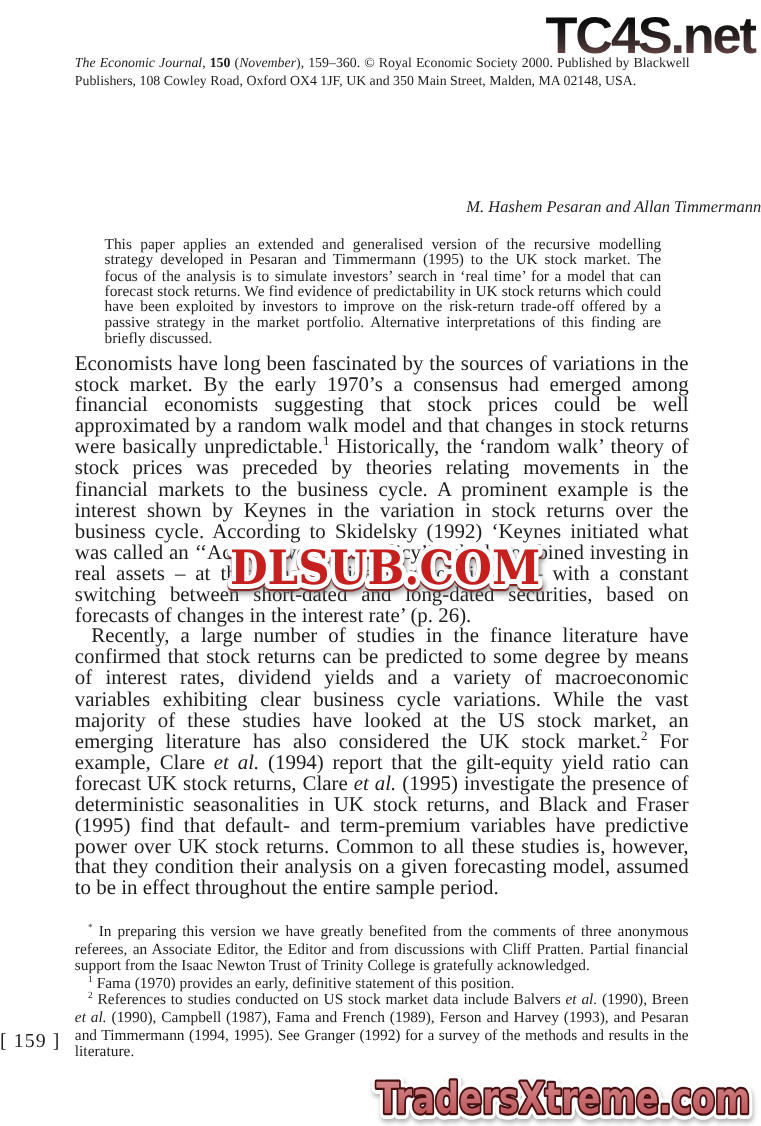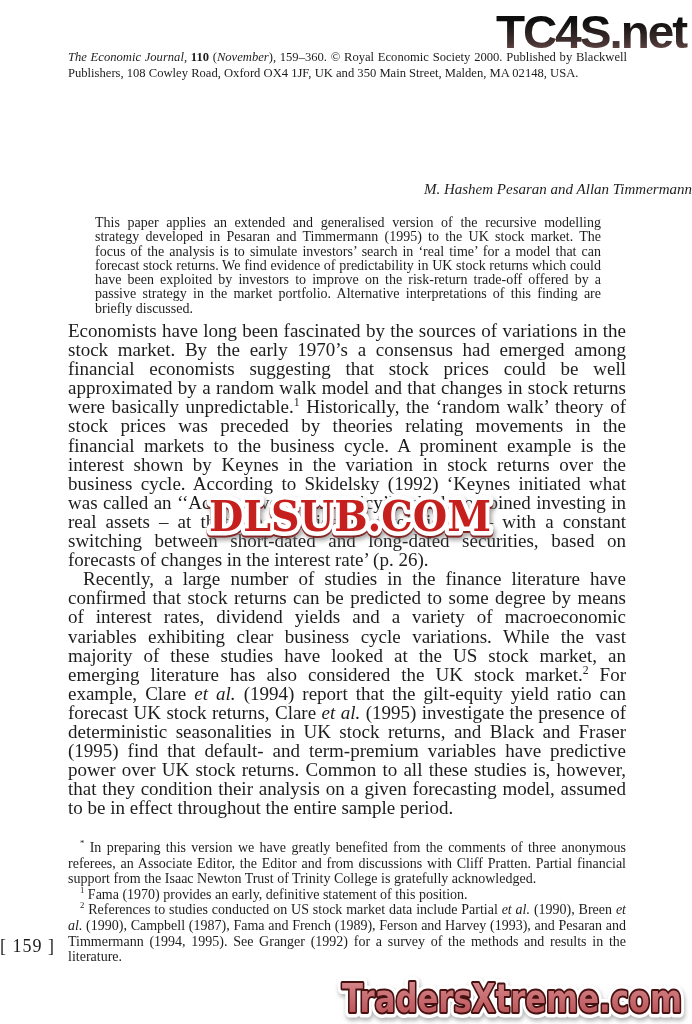--- a/index.html
+++ b/index.html
@@ -91,40 +91,40 @@
     <defs>
       <linearGradient id="gtop" x1="0" y1="0" x2="0" y2="1">
         <stop offset="0.3" stop-color="#0e0e0e"></stop>
         <stop offset="0.72" stop-color="#463333"></stop>
         <stop offset="1" stop-color="#8a625c"></stop>
       </linearGradient>
     </defs>
     <text x="196" y="46" text-anchor="end" fill="url(#gtop)" textLength="190" lengthAdjust="spacingAndGlyphs">TC4S.net</text>
   </svg>
 
-  <p class="journal-header"><em>The Economic Journal</em><span>, </span><strong>110</strong><span> (</span><em>November</em><span>), 159–360. © Royal Economic Society 2000. Published by Blackwell Publishers, 108 Cowley Road, Oxford OX4 1JF, UK and 350 Main Street, Malden, MA 02148, USA.</span></p>
+  <p class="journal-header"><em>The Economic Journal</em><span>, </span><strong>150</strong><span> (</span><em>November</em><span>), 159–360. © Royal Economic Society 2000. Published by Blackwell Publishers, 108 Cowley Road, Oxford OX4 1JF, UK and 350 Main Street, Malden, MA 02148, USA.</span></p>
 
 
   <p class="authors">M. Hashem Pesaran and Allan Timmermann</p>
 
   <p class="abstract">This paper applies an extended and generalised version of the recursive modelling strategy developed in Pesaran and Timmermann (1995) to the UK stock market. The focus of the analysis is to simulate investors’ search in ‘real time’ for a model that can forecast stock returns. We find evidence of predictability in UK stock returns which could have been exploited by investors to improve on the risk-return trade-off offered by a passive strategy in the market portfolio. Alternative interpretations of this finding are briefly discussed.</p>
 
   <div class="body-text">
     <p><span>Economists have long been fascinated by the sources of variations in the stock market. By the early 1970’s a consensus had emerged among financial economists suggesting that stock prices could be well approximated by a random walk model and that changes in stock returns were basically unpredictable.</span><sup>1</sup><span> Historically, the ‘random walk’ theory of stock prices was preceded by theories relating movements in the financial markets to the business cycle. A prominent example is the interest shown by Keynes in the variation in stock returns over the business cycle. According to Skidelsky (1992) ‘Keynes initiated what was called an ‘‘Active Investment Policy’’, which combined investing in real assets – at that time considered revolutionary – with a constant switching between short-dated and long-dated securities, based on forecasts of changes in the interest rate’ (p. 26).</span></p>
     <p><span>Recently, a large number of studies in the finance literature have confirmed that stock returns can be predicted to some degree by means of interest rates, dividend yields and a variety of macroeconomic variables exhibiting clear business cycle variations. While the vast majority of these studies have looked at the US stock market, an emerging literature has also considered the UK stock market.</span><sup>2</sup><span> For example, Clare </span><em>et al.</em><span> (1994) report that the gilt-equity yield ratio can forecast UK stock returns, Clare </span><em>et al.</em><span> (1995) investigate the presence of deterministic seasonalities in UK stock returns, and Black and Fraser (1995) find that default- and term-premium variables have predictive power over UK stock returns. Common to all these studies is, however, that they condition their analysis on a given forecasting model, assumed to be in effect throughout the entire sample period.</span></p>
   </div>
 
   <svg class="wm-mid" width="306" height="74" aria-hidden="true">
     <text x="153" y="50" text-anchor="middle" stroke="#ffffff" stroke-width="9" textLength="282" lengthAdjust="spacingAndGlyphs" fill="#c6201e">DLSUB.COM</text>
   </svg>
 
   <div class="footnotes">
     <p><sup>*</sup><span> In preparing this version we have greatly benefited from the comments of three anonymous referees, an Associate Editor, the Editor and from discussions with Cliff Pratten. Partial financial support from the Isaac Newton Trust of Trinity College is gratefully acknowledged.</span></p>
     <p><sup>1</sup><span> Fama (1970) provides an early, definitive statement of this position.</span></p>
-    <p><sup>2</sup><span> References to studies conducted on US stock market data include Partial </span><em>et al.</em><span> (1990), Breen </span><em>et al.</em><span> (1990), Campbell (1987), Fama and French (1989), Ferson and Harvey (1993), and Pesaran and Timmermann (1994, 1995). See Granger (1992) for a survey of the methods and results in the literature.</span></p>
+    <p><sup>2</sup><span> References to studies conducted on US stock market data include Balvers </span><em>et al.</em><span> (1990), Breen </span><em>et al.</em><span> (1990), Campbell (1987), Fama and French (1989), Ferson and Harvey (1993), and Pesaran and Timmermann (1994, 1995). See Granger (1992) for a survey of the methods and results in the literature.</span></p>
   </div>
 
   <p class="page-number">[ 159 ]</p>
 
   <svg class="wm-bottom" width="364" height="56" aria-hidden="true">
     <defs>
       <linearGradient id="gbot" x1="0" y1="0" x2="0" y2="1">
         <stop offset="0" stop-color="#d98f92"></stop>
         <stop offset="1" stop-color="#b5494e"></stop>
       </linearGradient>

